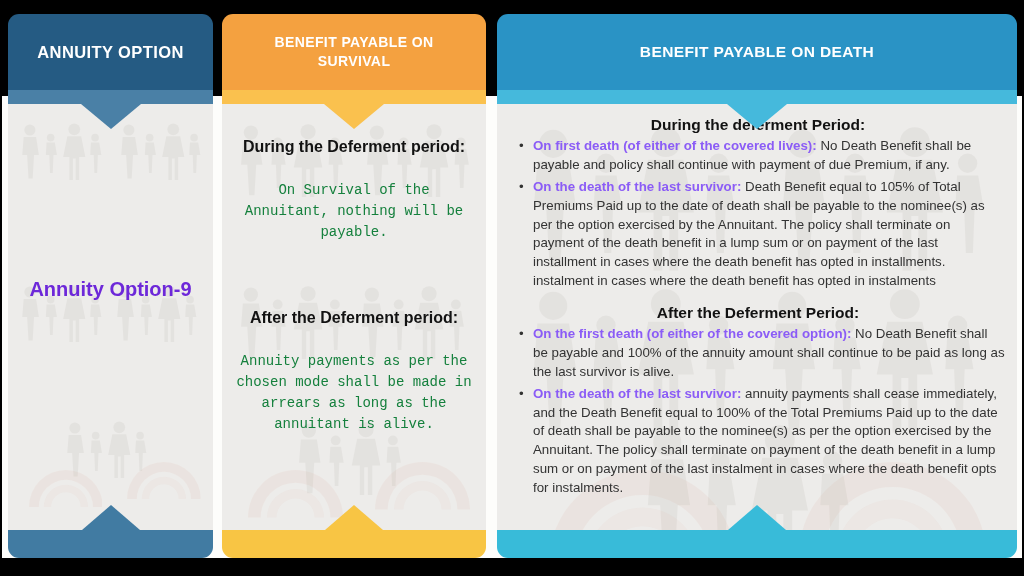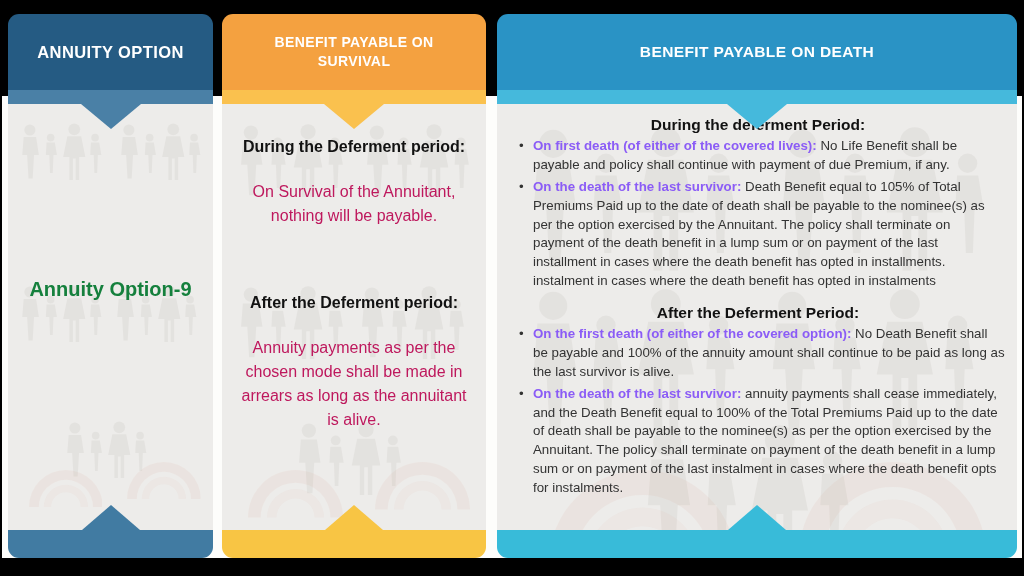--- a/index.html
+++ b/index.html
@@ -24,26 +24,26 @@
                border-top:25px solid var(--band);}
   .content{flex:1 1 auto;background:#edecea;position:relative;overflow:hidden;}
   .card-footer{height:28px;flex:0 0 28px;background:var(--footer);border-radius:0 0 11px 11px;
                position:relative;z-index:3;}
   .card-footer::before{content:"";position:absolute;left:50%;transform:translateX(-50%);top:-25px;
                border-left:29px solid transparent;border-right:29px solid transparent;
                border-bottom:25px solid var(--footer);}
   
   .annuity-box{position:absolute;inset:0;display:flex;flex-direction:column;justify-content:center;
                align-items:center;text-align:center;padding:0 10px 40px 10px;z-index:2;}
-  .option-title{font-size:20px;font-weight:bold;color:#15803d;margin-bottom:16px;}
+  .option-title{font-size:20px;font-weight:bold;color:#6d28d9;margin-bottom:16px;}
   .option-desc{font-size:19px;color:#1f1f1f;line-height:1.55;}
   
   .survival-box{position:absolute;inset:0;padding:34px 12px 0 12px;text-align:center;z-index:2;}
   .sv-heading{font-size:16px;font-weight:bold;color:#121212;}
-  .sv-body{font-size:16px;color:#be185d;line-height:1.5;margin-top:24px;}
+  .sv-body{font-size:14px;color:#15803d;line-height:1.5;margin-top:24px;font-family:Liberation Mono, monospace;}
   .sv-heading.second{margin-top:66px;}
   
   .death-box{position:absolute;inset:0;padding:12px 12px 0 14px;z-index:2;}
   .dt-heading{font-size:15.5px;font-weight:bold;color:#121212;text-align:center;margin-bottom:3px;}
   .dt-heading.second{margin-top:13px;}
   ul.bullets{list-style:none;margin:0;padding:0 0 0 6px;}
   ul.bullets li{position:relative;padding-left:16px;font-size:13.3px;line-height:1.42;
                 color:#333;margin-bottom:3px;}
   ul.bullets li::before{content:"\2022";position:absolute;left:2px;top:0;color:#333;}
   .lead{font-weight:bold;color:#8b5cf6;}
@@ -150,21 +150,21 @@
 
     <section class="card card-3" style="--header: #2a93c5; --band: #45b9dc; --footer: #38bbd9;">
       <header class="card-header">
         <span>BENEFIT PAYABLE ON DEATH</span>
       </header>
       <div class="band"></div>
       <div class="content">
         <div class="death-box">
           <div class="dt-heading">During the deferment Period:</div>
           <ul class="bullets">
-            <li><span class="lead">On first death (of either of the covered lives):</span><span> No Life Benefit shall be payable and policy shall continue with payment of due Premium, if any.</span></li>
+            <li><span class="lead">On first death (of either of the covered lives):</span><span> No Death Benefit shall be payable and policy shall continue with payment of due Premium, if any.</span></li>
             <li><span class="lead">On the death of the last survivor:</span><span> Death Benefit equal to 105% of Total Premiums Paid up to the date of death shall be payable to the nominee(s) as per the option exercised by the Annuitant. The policy shall terminate on payment of the death benefit in a lump sum or on payment of the last installment in cases where the death benefit has opted in installments. instalment in cases where the death benefit has opted in instalments</span></li>
           </ul>
           <div class="dt-heading second">After the Deferment Period:</div>
           <ul class="bullets">
             <li><span class="lead">On the first death (of either of the covered option):</span><span> No Death Benefit shall be payable and 100% of the annuity amount shall continue to be paid as long as the last survivor is alive.</span></li>
             <li><span class="lead">On the death of the last survivor:</span><span> annuity payments shall cease immediately, and the Death Benefit equal to 100% of the Total Premiums Paid up to the date of death shall be payable to the nominee(s) as per the option exercised by the Annuitant. The policy shall terminate on payment of the death benefit in a lump sum or on payment of the last instalment in cases where the death benefit opts for instalments.</span></li>
           </ul>
         </div>
       <svg class="wm wm-fam" viewBox="0 0 130 92" style="left: 4%; top: 4%; width: 44%;">
             <use href="#fam-sym" xlink:href="#fam-sym"></use>

